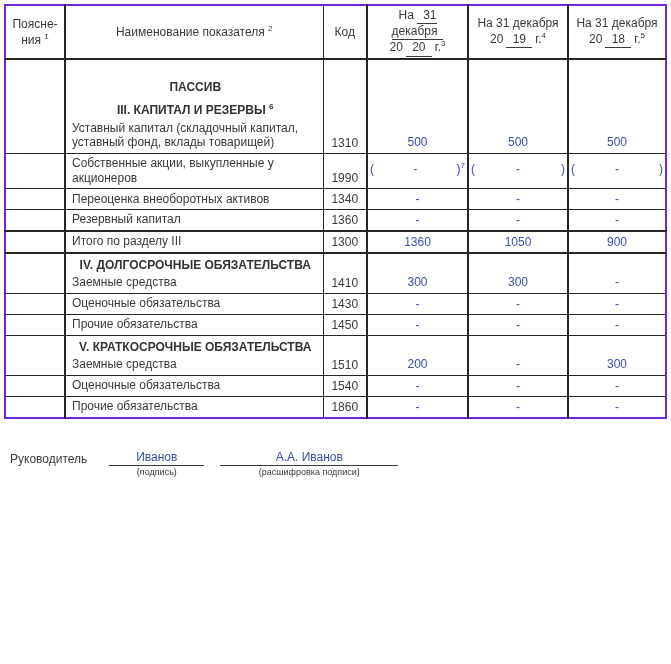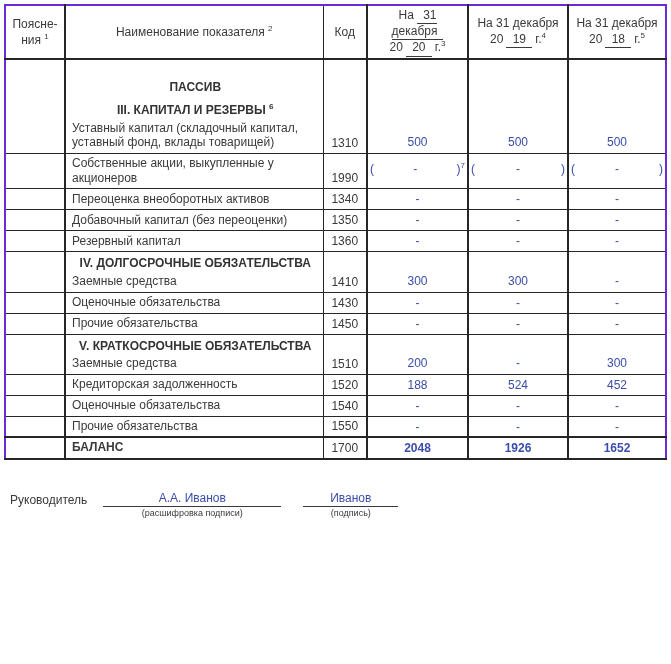--- a/index.html
+++ b/index.html
@@ -144,36 +144,36 @@
           <div class="row-label-txt">Переоценка внеоборотных активов</div>
         </td>
         <td class="code">1340</td>
         <td class="val">-</td>
         <td class="val">-</td>
         <td class="val">-</td>
       </tr>
       <tr>
         <td></td>
         <td class="name-cell">
-          <div class="row-label-txt">Добавочный капитал (без переоценки)</div>
-        </td>
-        <td class="code">1350</td>
-        <td class="val">-</td>
-        <td class="val">-</td>
-        <td class="val">-</td>
-      </tr>
-      <tr>
-        <td></td>
-        <td class="name-cell">
           <div class="row-label-txt">Резервный капитал</div>
         </td>
         <td class="code">1360</td>
         <td class="val">-</td>
         <td class="val">-</td>
         <td class="val">-</td>
+      </tr>
+      <tr class="total">
+        <td></td>
+        <td class="name-cell">
+          <div class="row-label-txt">Итого по разделу III</div>
+        </td>
+        <td class="code">1300</td>
+        <td class="val">1360</td>
+        <td class="val">1050</td>
+        <td class="val">900</td>
       </tr>
       <tr class="row-section">
         <td></td>
         <td class="name-cell">
           <div class="sec-head">IV. ДОЛГОСРОЧНЫЕ ОБЯЗАТЕЛЬСТВА</div>
           <div class="row-label-txt">Заемные средства</div>
         </td>
         <td class="code">1410</td>
         <td class="val">300</td>
         <td class="val">300</td>
@@ -206,66 +206,46 @@
           <div class="row-label-txt">Заемные средства</div>
         </td>
         <td class="code">1510</td>
         <td class="val">200</td>
         <td class="val">-</td>
         <td class="val">300</td>
       </tr>
       <tr>
         <td></td>
         <td class="name-cell">
-          <div class="row-label-txt">Кредиторская задолженность</div>
-        </td>
-        <td class="code">1520</td>
-        <td class="val">188</td>
-        <td class="val">524</td>
-        <td class="val">452</td>
-      </tr>
-      <tr>
-        <td></td>
-        <td class="name-cell">
           <div class="row-label-txt">Оценочные обязательства</div>
         </td>
         <td class="code">1540</td>
         <td class="val">-</td>
         <td class="val">-</td>
         <td class="val">-</td>
       </tr>
       <tr>
         <td></td>
         <td class="name-cell">
           <div class="row-label-txt">Прочие обязательства</div>
         </td>
-        <td class="code">1550</td>
-        <td class="val">-</td>
-        <td class="val">-</td>
-        <td class="val">-</td>
-      </tr>
-      <tr class="balance">
-        <td></td>
-        <td class="name-cell">
-          <div class="row-label-txt">БАЛАНС</div>
-        </td>
-        <td class="code">1700</td>
-        <td class="val">2048</td>
-        <td class="val">1926</td>
-        <td class="val">1652</td>
+        <td class="code">1860</td>
+        <td class="val">-</td>
+        <td class="val">-</td>
+        <td class="val">-</td>
       </tr>
     </tbody>
 </table>
 
 <div class="footer">
   <div class="sig-row">
     <span class="role">Руководитель</span>
+    <span class="field sig">
+      <span class="line">Иванов</span>
+      <span class="caption">(подпись)</span>
+    </span>
     <span class="field name">
       <span class="line">А.А. Иванов</span>
       <span class="caption">(расшифровка подписи)</span>
     </span>
-    <span class="field sig">
-      <span class="line">Иванов</span>
-      <span class="caption">(подпись)</span>
-    </span>
   </div>
 
 </div>
 
 </body></html>

